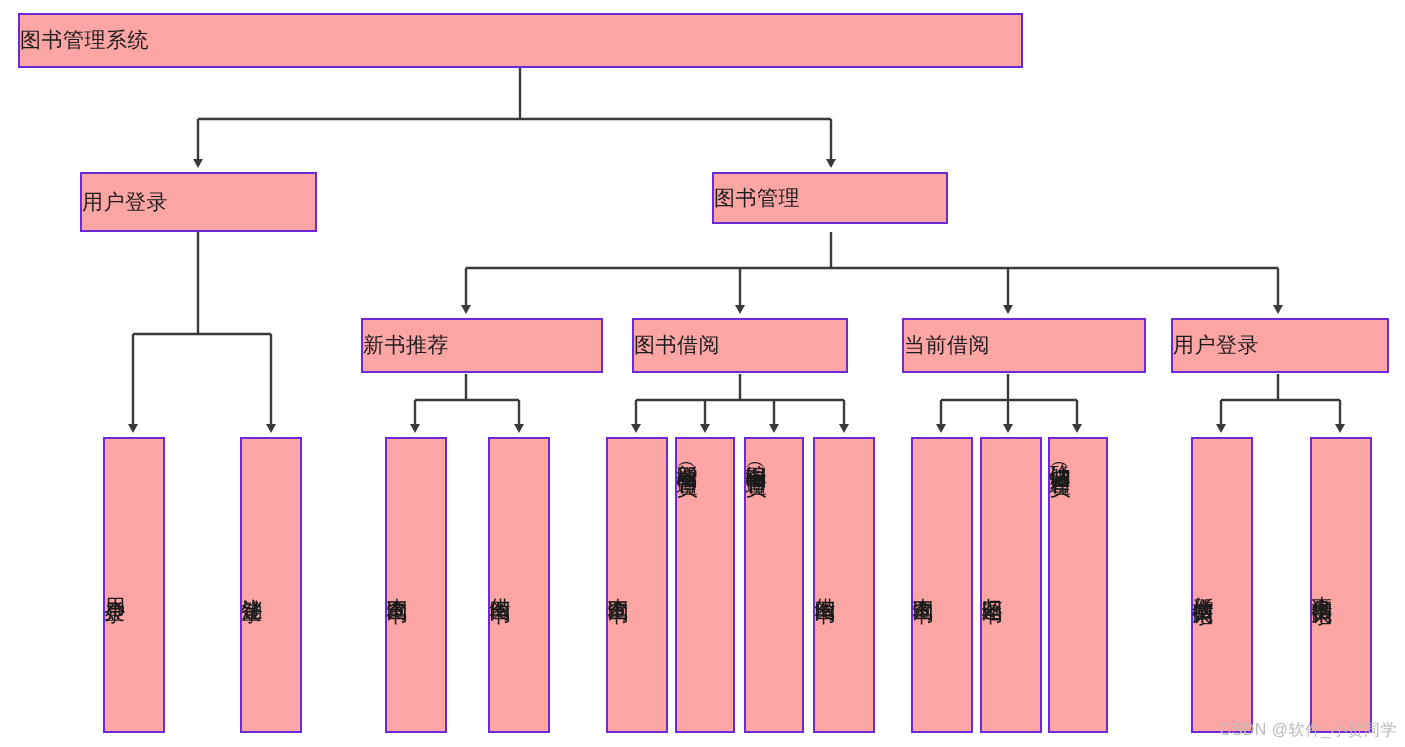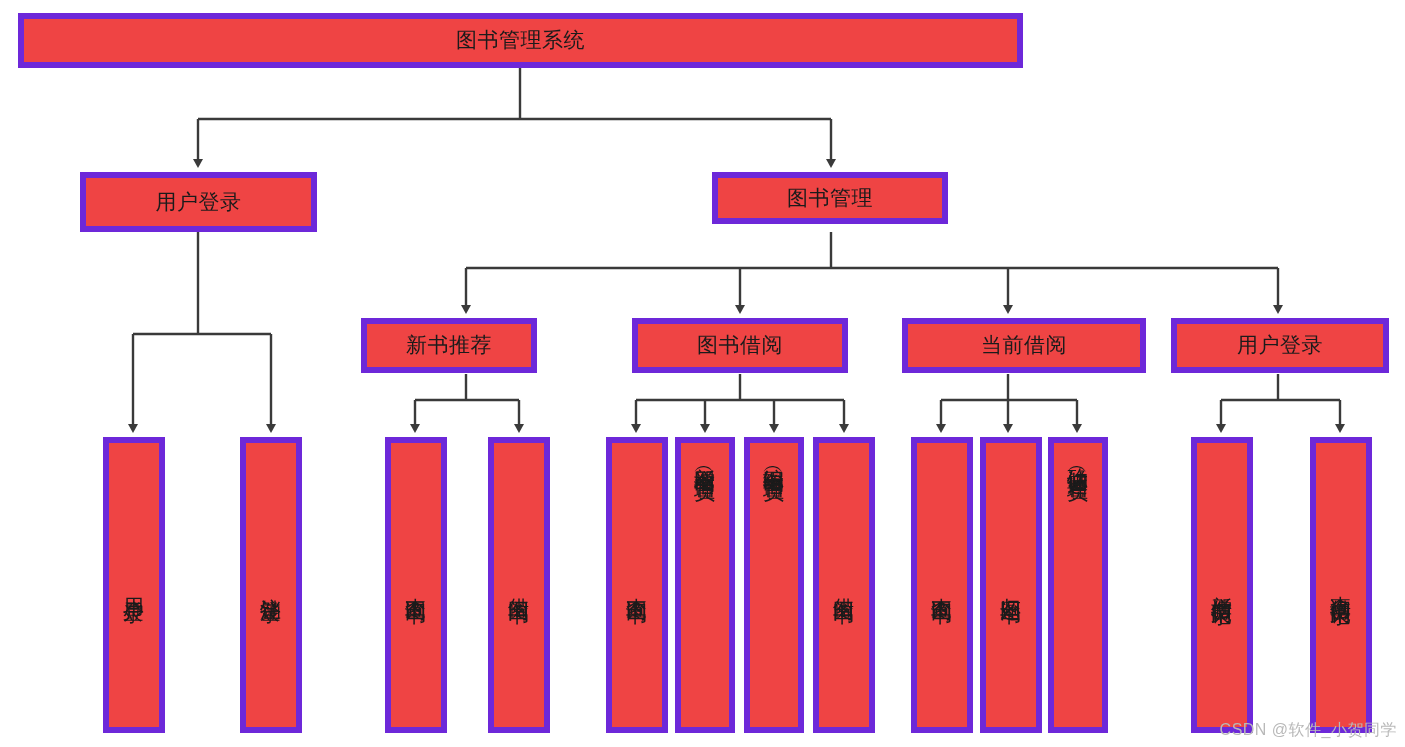--- a/index.html
+++ b/index.html
@@ -21,25 +21,25 @@
     position: absolute;
     left: 0;
     top: 0;
     width: 1405px;
     height: 747px;
     pointer-events: none;
   }
   .node {
     position: absolute;
     box-sizing: border-box;
-    border: 6px solid #6d28d9;
-    background: #ef4444;
+    border: 2px solid #6d28d9;
+    background: #fca5a5;
     display: flex;
     align-items: center;
-    justify-content: center;
+    justify-content: flex-start;
     color: #1b1b1b;
   }
   .node .label {
     line-height: 1.15;
     white-space: nowrap;
   }
   .node.horizontal .label {
     font-size: 21px;
     letter-spacing: 0.5px;
   }
@@ -128,21 +128,21 @@
   </div>
 
   <div class="node horizontal" style="left:80px; top:172px; width:237px; height:60px;">
     <span class="label">用户登录</span>
   </div>
 
   <div class="node horizontal" style="left:712px; top:172px; width:236px; height:52px;">
     <span class="label">图书管理</span>
   </div>
 
-  <div class="node horizontal" style="left:361px; top:318px; width:176px; height:55px;">
+  <div class="node horizontal" style="left:361px; top:318px; width:242px; height:55px;">
     <span class="label">新书推荐</span>
   </div>
 
   <div class="node horizontal" style="left:632px; top:318px; width:216px; height:55px;">
     <span class="label">图书借阅</span>
   </div>
 
   <div class="node horizontal" style="left:902px; top:318px; width:244px; height:55px;">
     <span class="label">当前借阅</span>
   </div>

